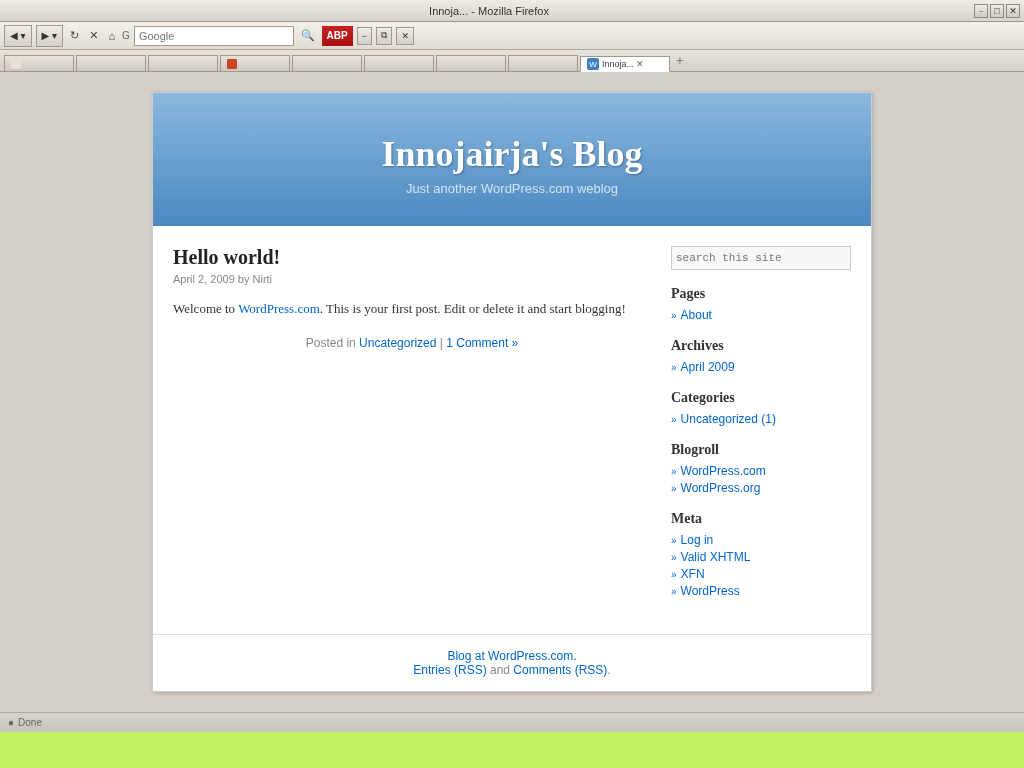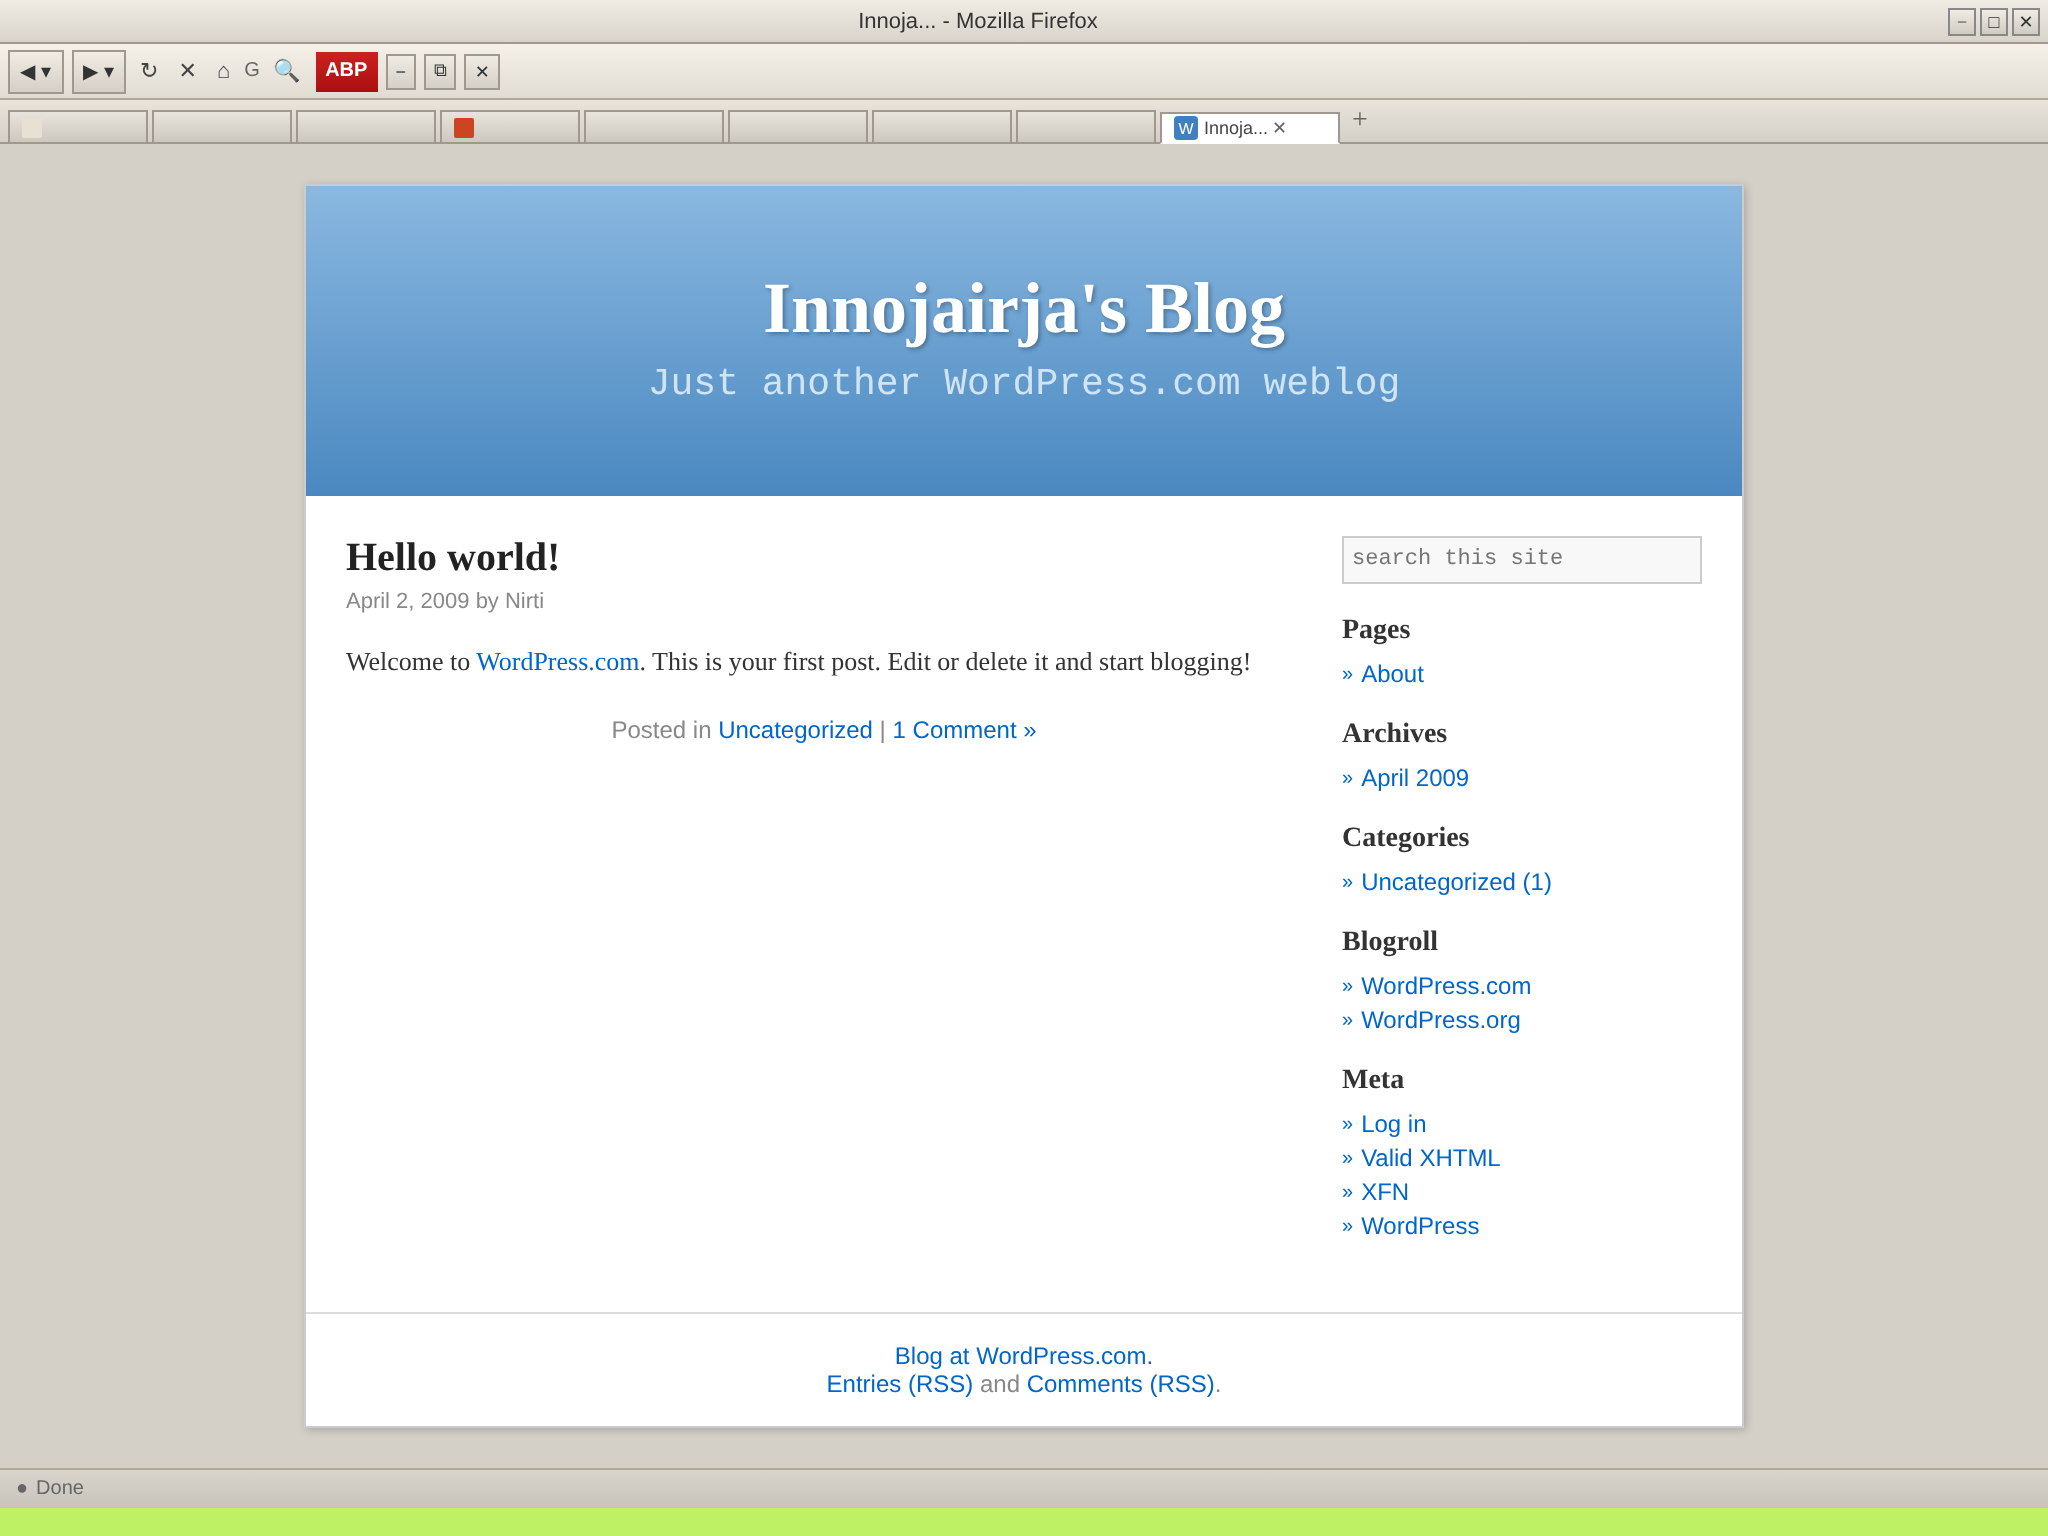--- a/index.html
+++ b/index.html
@@ -144,37 +144,37 @@
       background: white;
       border: 1px solid #ccc;
       width: 720px;
       margin: 0 auto;
       box-shadow: 1px 1px 4px rgba(0,0,0,0.2);
     }
 
     
     .blog-header {
       background: linear-gradient(to bottom, #8ab8e0, #4a88c0);
-      padding: 40px 20px 45px;
+      padding: 40px 20px 30px;
       text-align: center;
     }
 
     .blog-title {
       font-size: 36px;
       font-weight: bold;
       color: white;
       font-family: Georgia, serif;
       text-shadow: 1px 1px 2px rgba(0,0,0,0.3);
     }
 
     .blog-subtitle {
-      font-size: 19px;
+      font-size: 13px;
       color: #d0e4f4;
       margin-top: 6px;
-      font-family: Liberation Mono, monospace;
+      font-family: Liberation Sans, sans-serif;
     }
 
     
     .content-area {
       display: flex;
       padding: 20px;
       gap: 20px;
     }
 
     .main-content {
@@ -401,20 +401,21 @@
 
   <div class="toolbar">
     <button class="nav-btn">◀ ▾</button>
     <button class="nav-btn">▶ ▾</button>
     <button class="icon-btn">↻</button>
     <button class="icon-btn">✕</button>
     <button class="icon-btn">⌂</button>
 
 
     <span style="font-size:10px;font-family:Arial,sans-serif;color:#666;">G</span>
+    <input class="search-bar" placeholder="Google" style="">
     <button class="icon-btn">🔍</button>
     <button class="adblock-btn">ABP</button>
     <button class="small-btn">−</button>
     <button class="small-btn">⧉</button>
     <button class="small-btn">✕</button>
   </div>
 
   <div class="tabs-bar">
     <div class="mini-tab" style="min-width:70px;">
       <span style="display:inline-block;width:10px;height:10px;background:#e8e0d0;border-radius:1px;margin-right:3px;"></span>

